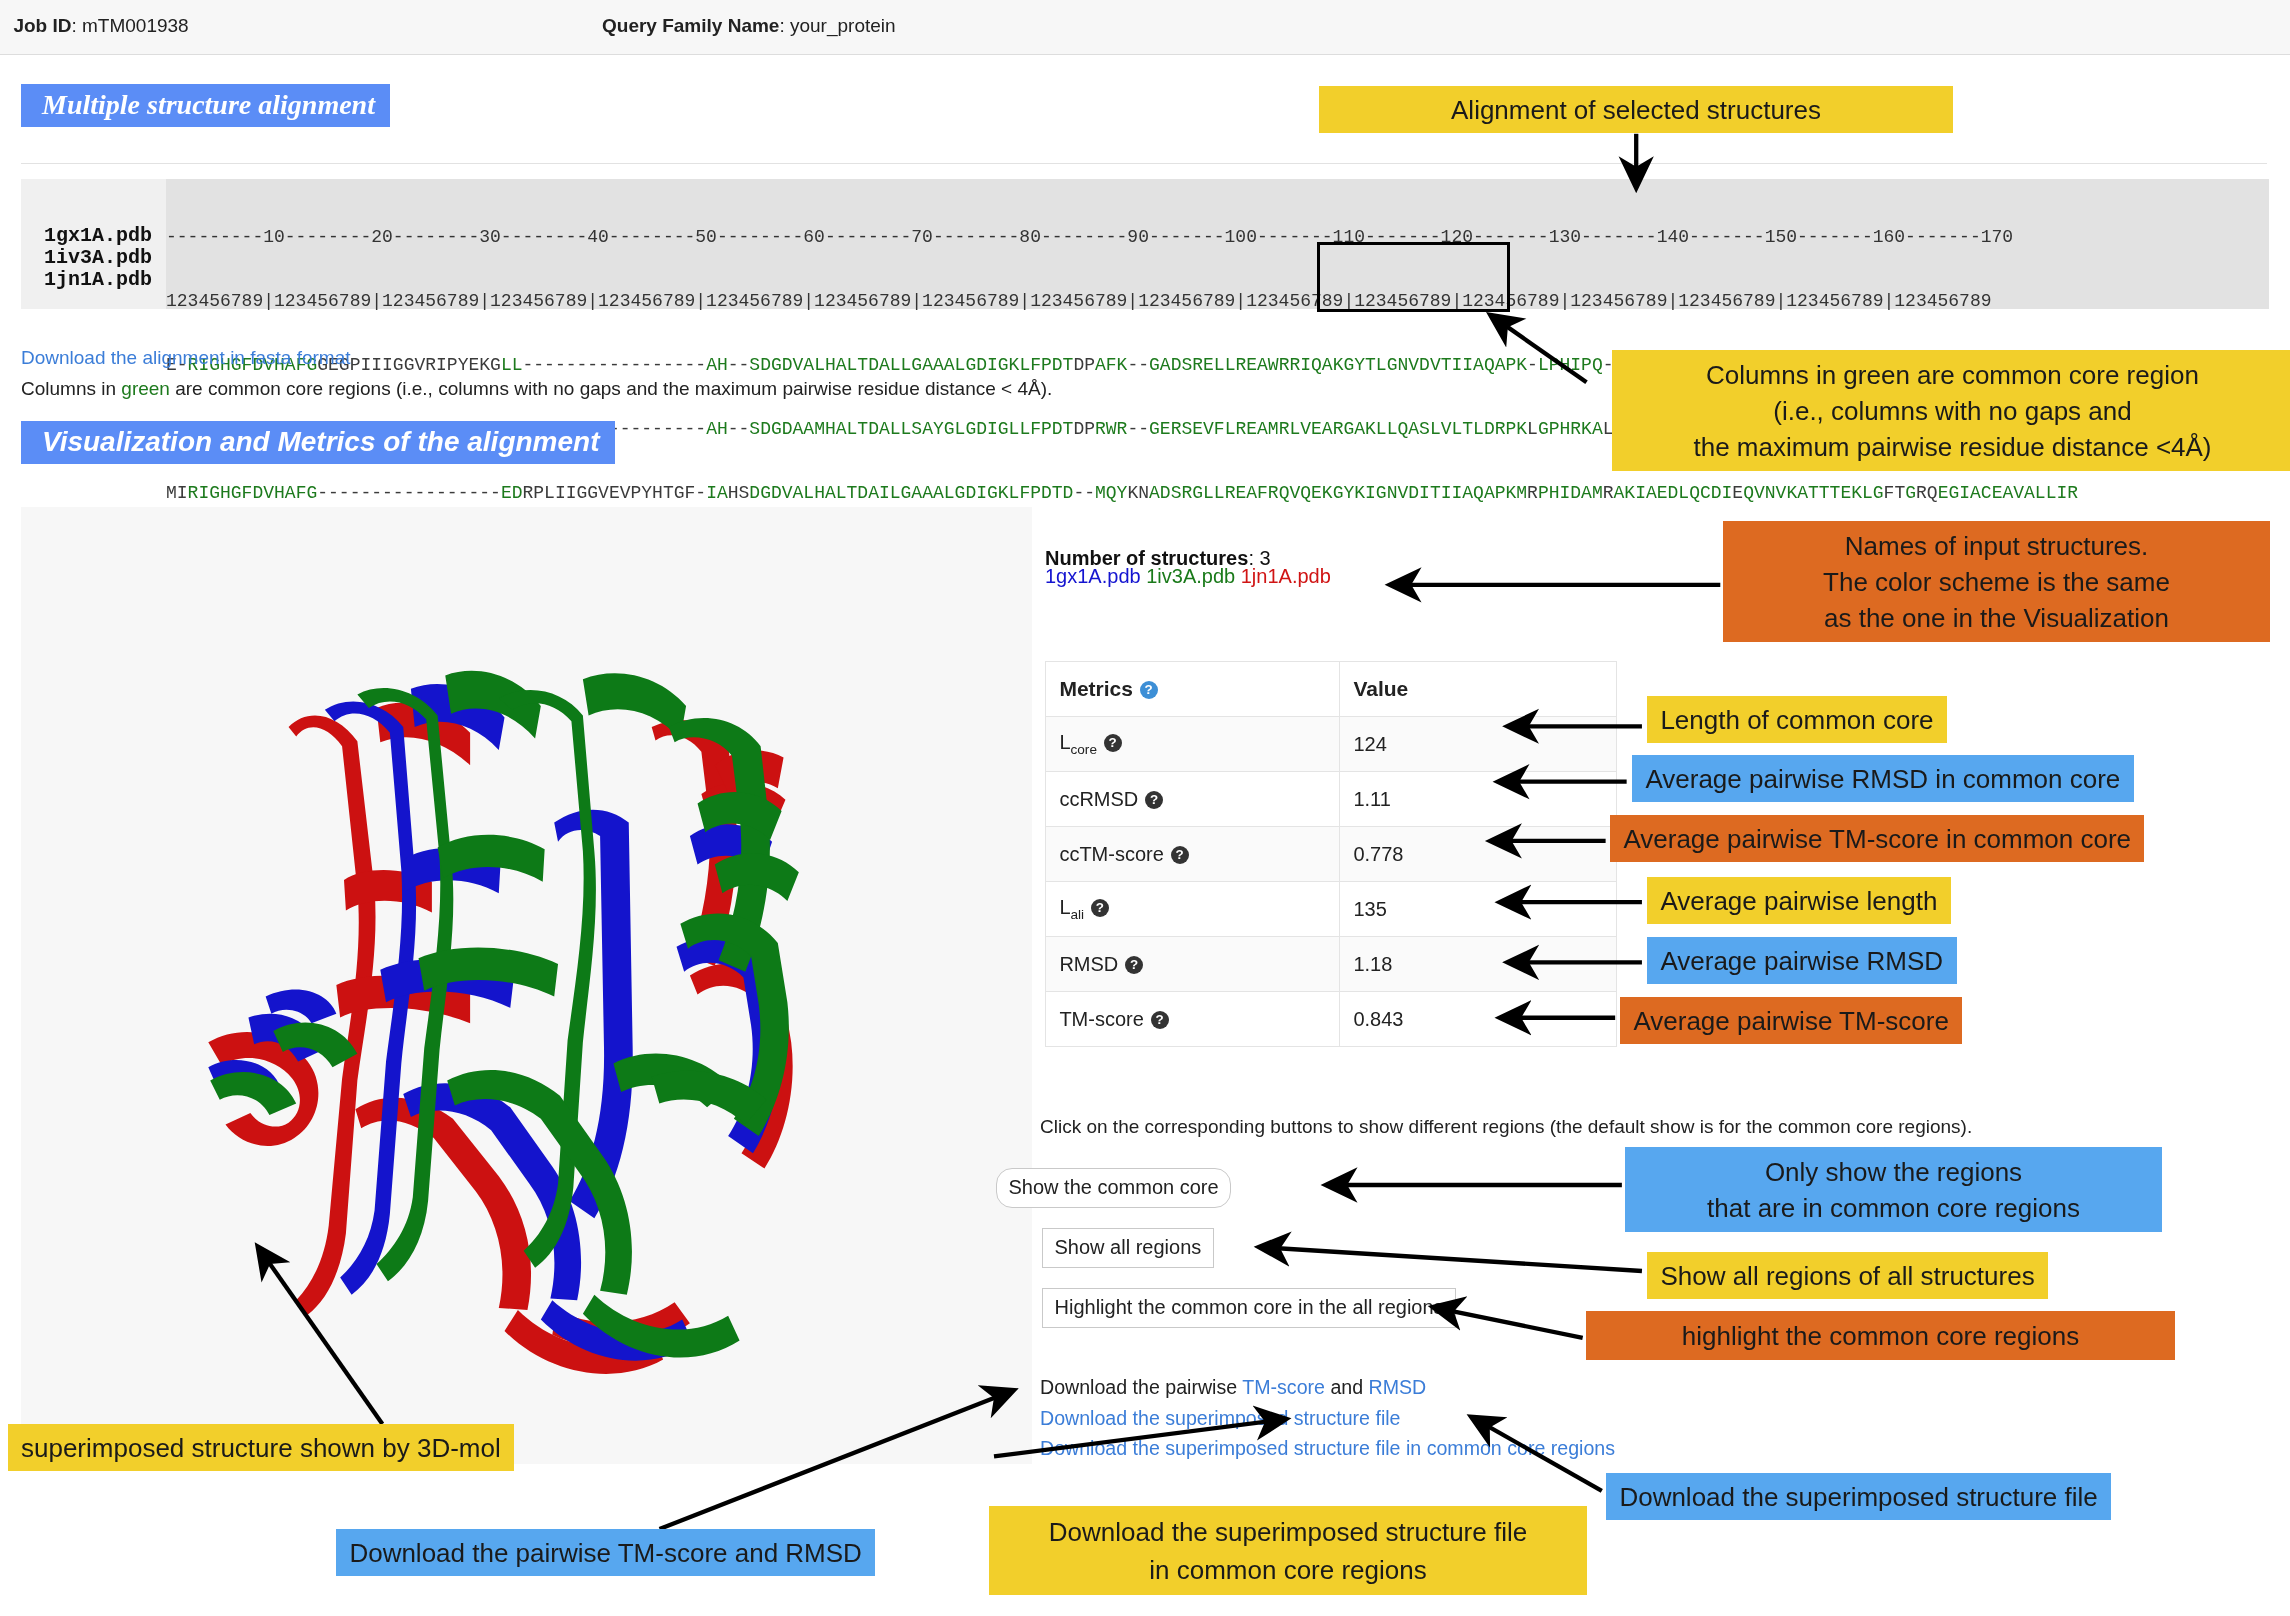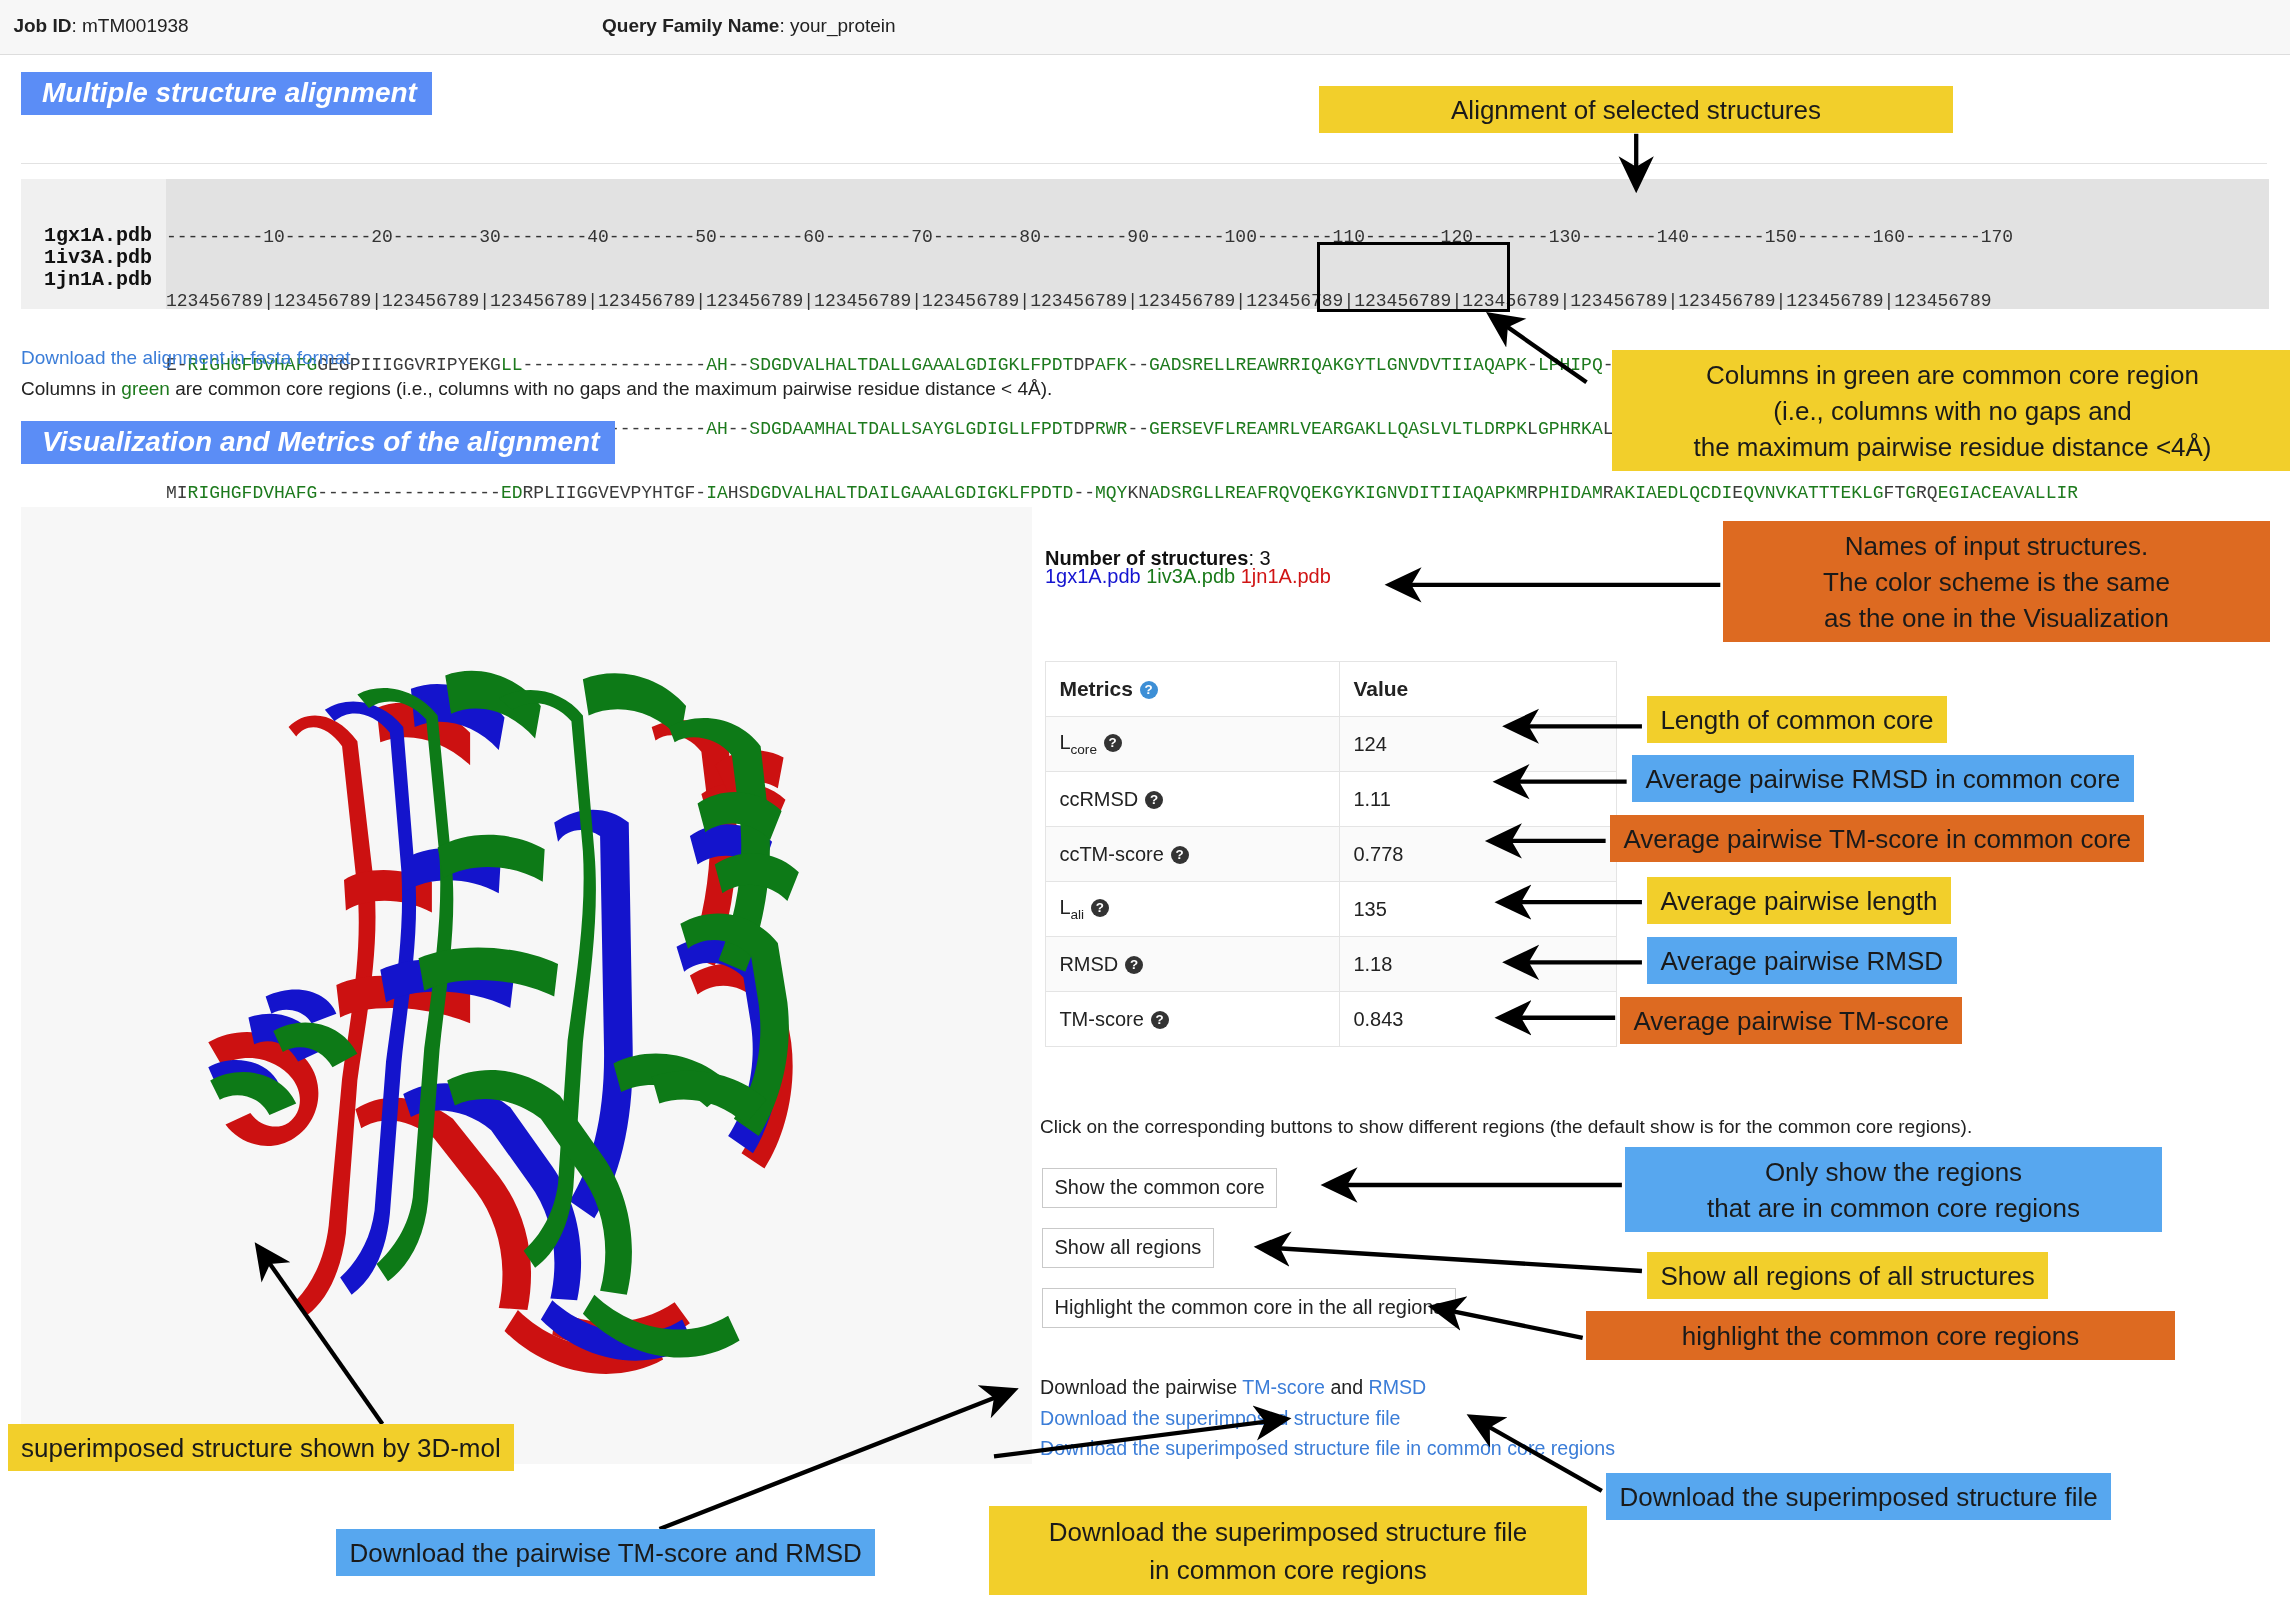--- a/index.html
+++ b/index.html
@@ -25,21 +25,21 @@
   }
   .b{ font-weight:bold; }
 
   
   .sec-head{
     position:absolute; background:#5b8df6; color:#ffffff;
     font-weight:bold; font-style:italic; font-size:28px;
     padding:4.8px 15.3px 6.7px 21px; letter-spacing:0px;
     white-space:nowrap;
   }
-  #sec1{ left:21px; top:72px; }
+  #sec1{ left:21px; top:84px;font-family:Liberation Serif, serif; }
   #sec2{ left:21px; top:421px; }
   .hr{
     position:absolute; left:21px; width:2246px; height:1px; background:#e2e2e2;
   }
   #hr1{ top:163px; }
 
   
   .align-wrap{
     position:absolute; left:21px; top:179px; width:2248px; height:130px;
     background:#e2e2e2;
@@ -117,21 +117,21 @@
   sub{ font-size:0.68em; }
 
   .click-note{
     position:absolute; left:1040px; top:1116px; font-size:19px; color:#222;
   }
   .btn{
     position:absolute; border:1px solid #c9c9c9; background:#ffffff;
     font-size:20px; color:#222; padding:6.7px 11.5px 8.6px 11.5px; white-space:nowrap;
     font-family:"Liberation Sans", sans-serif;
   }
-  #btn1{ left:1042px; top:1168px; }
+  #btn1{ left:996px; top:1168px;border-radius:16px; }
   #btn2{ left:1042px; top:1228px; }
   #btn3{ left:1042px; top:1288px; }
 
   .dl{
     position:absolute; left:1040px; font-size:19.6px; white-space:nowrap;
   }
   #dl1{ top:1376px; color:#222; }
   #dl2{ top:1407px; color:#3b7dd8; }
   #dl3{ top:1437px; color:#3b7dd8; }
 

